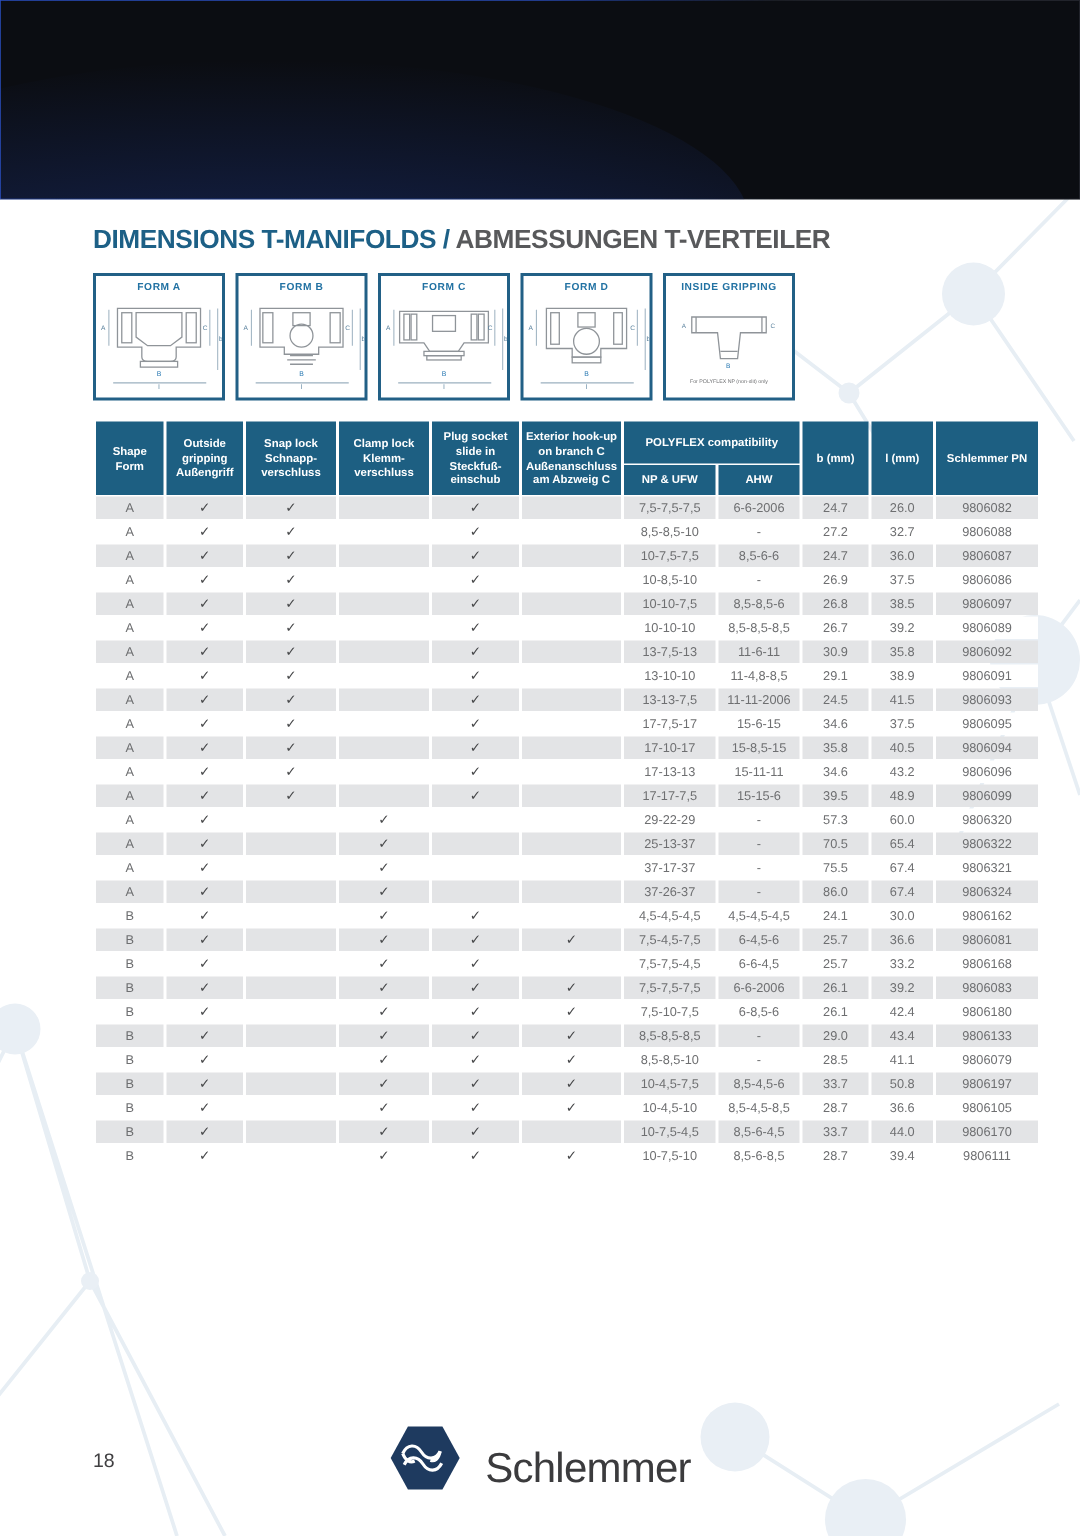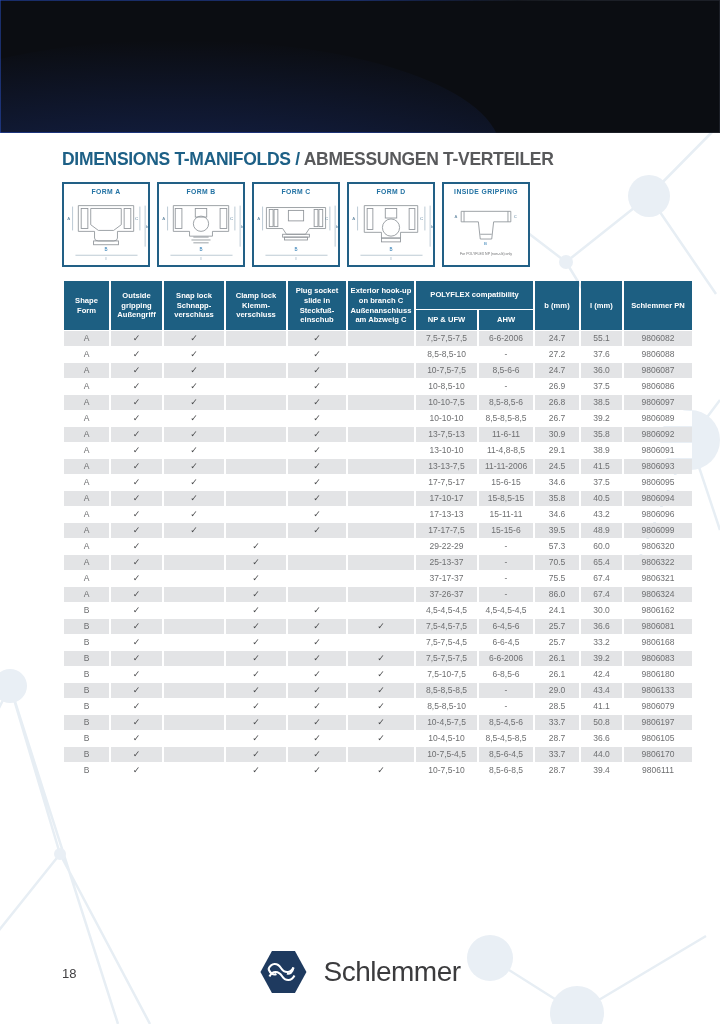--- a/index.html
+++ b/index.html
@@ -21,21 +21,21 @@
   table.spec th{background:#1d5f82;color:#fff;font-size:7.6px;font-weight:700;line-height:1.3;
                 text-align:center;vertical-align:middle;padding:1px 0;white-space:pre-line;}
   table.spec thead tr.h1 th{height:26px;}
   table.spec thead tr.h2 th{height:18px;}
   table.spec td{font-size:8.5px;color:#6e6f71;text-align:center;vertical-align:middle;
                 height:15px;line-height:15px;padding:0;overflow:hidden;white-space:nowrap;}
   table.spec tbody tr:nth-child(odd) td{background:#e3e4e6;}
   table.spec tbody tr:nth-child(even) td{background:#ffffff;}
   table.spec td.chk{color:#48494b;font-size:9px;}
   .footer-logo{position:absolute;left:50%;top:949px;transform:translateX(-50%);z-index:3;
-               display:flex;align-items:center;gap:16px;}
+               display:flex;align-items:flex-end;gap:16px;}
   .logo-text{font-size:28px;color:#3b3b3d;letter-spacing:-0.5px;font-weight:400;}
   .page-num{position:absolute;left:62px;top:966px;z-index:3;font-size:13px;color:#414042;}
 </style>
 </head>
 <body>
 
 <div class="page">
 
   <svg class="bg-plexus" width="720" height="1024">
     <g stroke="#e7eef4" stroke-width="2.5" fill="none">
@@ -282,34 +282,34 @@
           <tr>
             <td>A</td>
             <td class="chk">✓</td>
             <td class="chk">✓</td>
             <td></td>
             <td class="chk">✓</td>
             <td></td>
             <td>7,5-7,5-7,5</td>
             <td>6-6-2006</td>
             <td>24.7</td>
-            <td>55.1</td>
+            <td>26.0</td>
             <td>9806082</td>
           </tr>
           <tr>
             <td>A</td>
             <td class="chk">✓</td>
             <td class="chk">✓</td>
             <td></td>
             <td class="chk">✓</td>
             <td></td>
             <td>8,5-8,5-10</td>
             <td>-</td>
             <td>27.2</td>
-            <td>37.6</td>
+            <td>32.7</td>
             <td>9806088</td>
           </tr>
           <tr>
             <td>A</td>
             <td class="chk">✓</td>
             <td class="chk">✓</td>
             <td></td>
             <td class="chk">✓</td>
             <td></td>
             <td>10-7,5-7,5</td>

